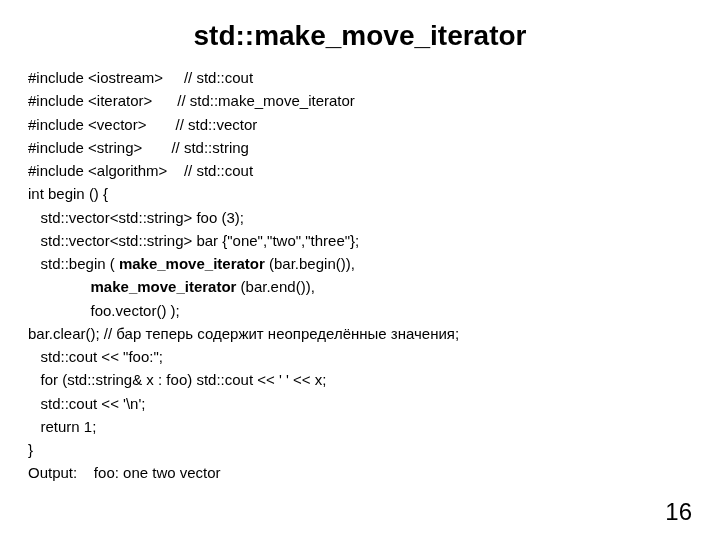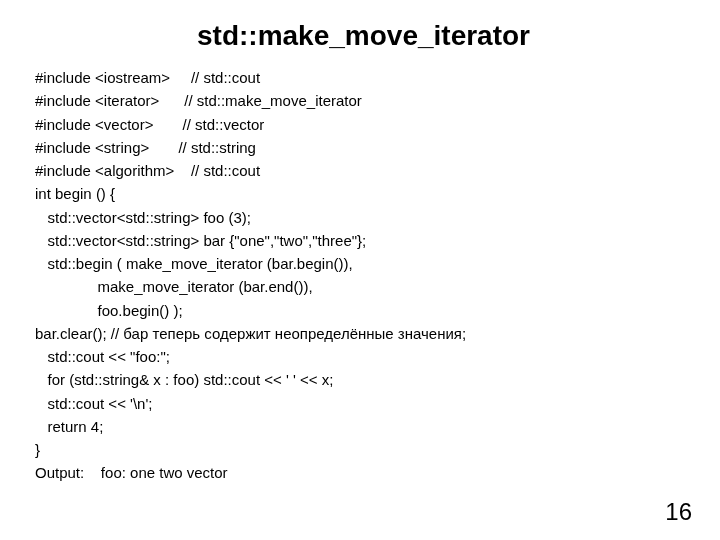--- a/index.html
+++ b/index.html
@@ -7,38 +7,38 @@
     padding: 0;
     width: 720px;
     height: 540px;
     background: #fff;
     font-family: Arial, Helvetica, sans-serif;
     color: #000;
     position: relative;
     overflow: hidden;
   }
   .slide {
-    padding: 20px 28px 10px 35px;
+    padding: 20px 28px 10px 28px;
     box-sizing: border-box;
     width: 100%;
     height: 100%;
     position: relative;
   }
   .title {
     text-align: center;
     font-size: 28px;
     font-weight: bold;
     margin-bottom: 14px;
   }
   .code {
     font-size: 15px;
     line-height: 1.55;
     white-space: pre;
   }
-  .bold { font-weight: normal; }
+  .bold { font-weight: bold; }
   .page-number {
     position: absolute;
     right: 28px;
     bottom: 14px;
     font-size: 24px;
   }
 </style>
 </head>
 <body>
 
@@ -47,22 +47,22 @@
   <div class="code"><span>#include &lt;iostream&gt;     // std::</span><span>cout</span>
 <span>#include &lt;iterator&gt;      // std::make_move_iterator</span>
 <span>#include &lt;vector&gt;       // std::vector</span>
 <span>#include &lt;string&gt;       // std::string</span>
 <span>#include &lt;algorithm&gt;    // std::</span><span>cout</span>
 <span>int begin () {</span>
 <span>   std::vector&lt;std::string&gt; foo (3);</span>
 <span>   std::vector&lt;std::string&gt; bar {"one","two","three"};</span>
 <span>   std::</span><span>begin ( </span><span class="bold">make_move_iterator</span><span> (bar.</span><span>begin()),</span>
 <span>               </span><span class="bold">make_move_iterator</span><span> (bar.end()),</span>
-<span>               foo.</span><span>begin() );</span>
+<span>               foo.</span><span>vector() );</span>
 <span>bar.</span><span>clear(); // бар теперь содержит неопределённые значения;</span>
 <span>   std::cout &lt;&lt; "foo:";</span>
 <span>   for (std::string&amp; x : foo) std::cout &lt;&lt; ' ' &lt;&lt; x;</span>
 <span>   std::cout &lt;&lt; '\n';</span>
-<span>   return 4;</span>
+<span>   return 1;</span>
 <span>}</span>
 <span>Output:    foo: one two vector</span></div>
   <div class="page-number">16</div>
 </div>
 
 </body></html>

